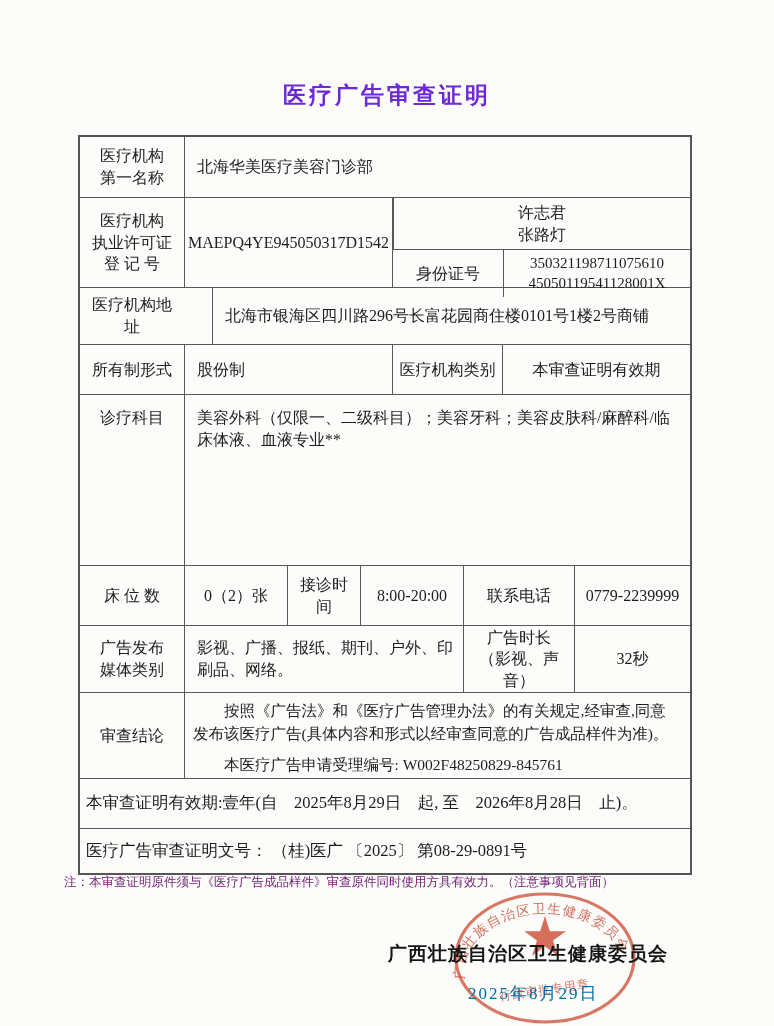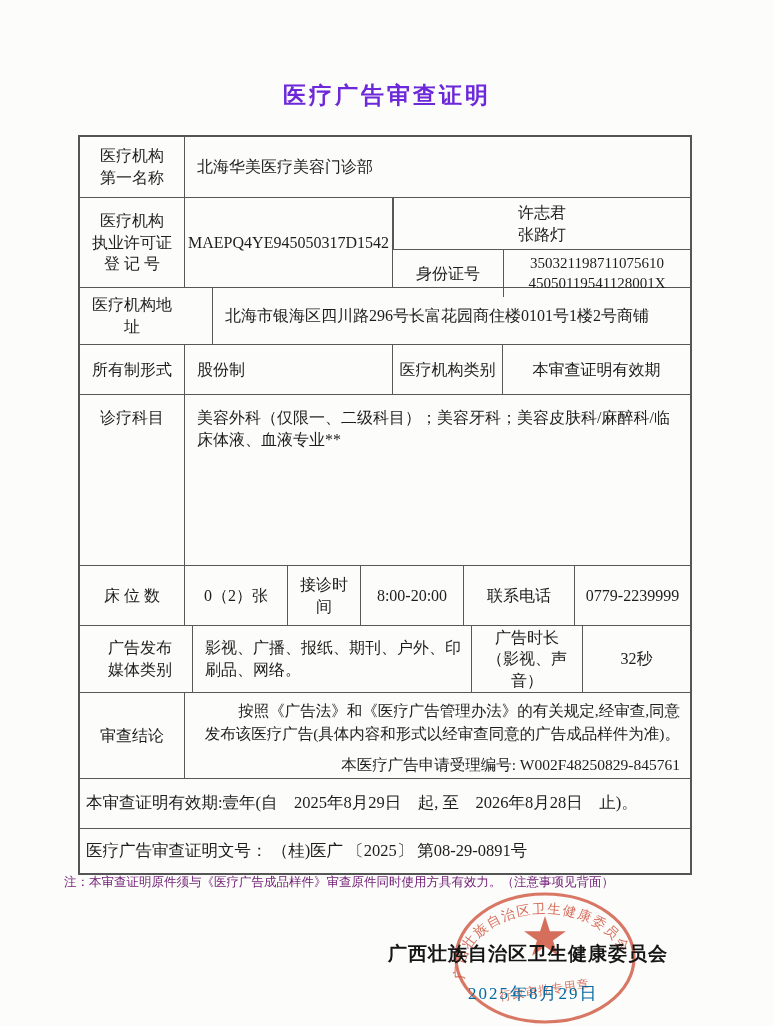--- a/index.html
+++ b/index.html
@@ -42,27 +42,27 @@
   .r3{height:57px;gap:28px;}
   .r4{height:50px;}
   .r4 .c-own{width:208px;flex:none;}
   .r4 .c-typelabel{width:110px;flex:none;}
   .r5{height:171px;}
   .r6{height:60px;}
   .r6 .c-bedsval{width:103px;flex:none;}
   .r6 .c-hourslabel{width:73px;flex:none;}
   .r6 .c-hoursval{width:103px;flex:none;}
   .r6 .c-phonelabel{width:111px;flex:none;}
-  .r7{height:67px;padding-left:8px;}
+  .r7{height:67px;}
   .r7 .c-mediaval{width:279px;flex:none;}
   .r7 .c-durlabel{width:111px;flex:none;}
   .r8{height:86px;}
   .conclusion-block{
     flex:1;display:block;padding:6px 10px 4px 8px;font-size:15.5px;line-height:1.5;
-    text-align:right;box-sizing:border-box;border-left:1.5px solid #585858;
+    text-align:left;box-sizing:border-box;border-left:1.5px solid #585858;
   }
   .conclusion-block p{margin:0;}
   .conclusion-block .p1{text-indent:2em;}
   .conclusion-block .p2{margin-top:7px;text-indent:2em;}
   .r9{height:50px;}
   .r10{height:45px;}
   .fullcell{flex:1;justify-content:flex-start;text-align:left;font-size:16.5px;}
   
   .note{
     position:absolute;left:64px;top:874px;width:668px;margin:0;

